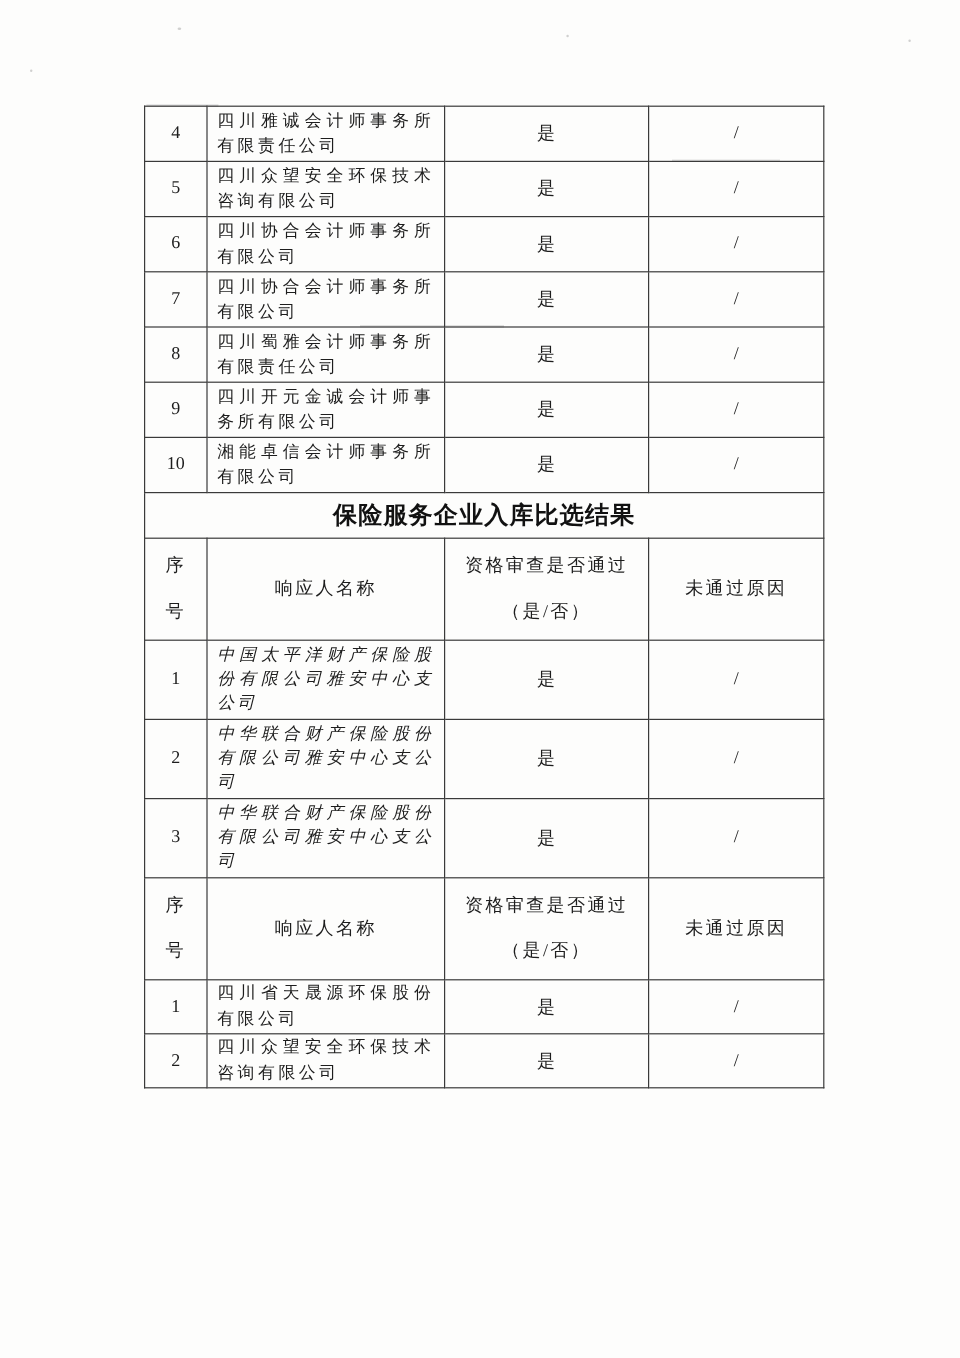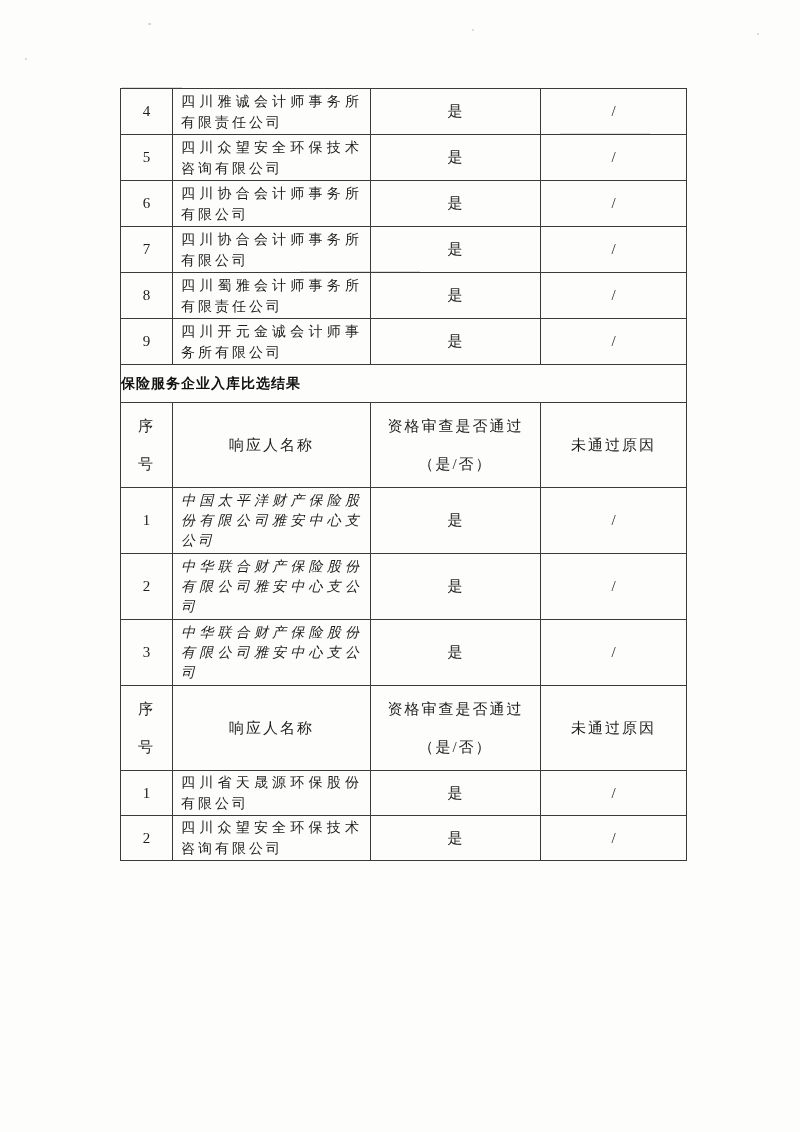--- a/index.html
+++ b/index.html
@@ -53,23 +53,24 @@
   td.reason {
     text-align: center;
     font-size: 15px;
   }
   tbody#tbody-accounting tr  { height: 46px; }
   tbody#tbody-insurance tr   { height: 66px; }
   tbody#tbody-insurance td.name { line-height: 20px; font-style: italic; }
   tbody#tbody-environment tr { height: 45px; }
 
   td.section-title {
+    text-align: center;
     font-family: "Liberation Sans", "DejaVu Sans", sans-serif;
     font-weight: 700;
-    font-size: 14px;
+    font-size: 20px;
     letter-spacing: 1px;
     color: #111;
   }
   tr.section-row-1 { height: 38px; }
   tr.section-row-2 { height: 48px; }
 
   tr.head-row { height: 85px; }
   tr.head-row th {
     font-size: 15px;
     letter-spacing: 2px;
@@ -141,20 +142,26 @@
       <td class="name">四川蜀雅会计师事务所有限责任公司</td>
       <td class="pass">是</td>
       <td class="reason">/</td>
     </tr>
         <tr>
       <td class="no">9</td>
       <td class="name">四川开元金诚会计师事务所有限公司</td>
       <td class="pass">是</td>
       <td class="reason">/</td>
     </tr>
+        <tr>
+      <td class="no">10</td>
+      <td class="name">湘能卓信会计师事务所有限公司</td>
+      <td class="pass">是</td>
+      <td class="reason">/</td>
+    </tr>
       </tbody>
 
     <tbody>
       <tr class="section-row-1">
         <td class="section-title" colspan="4">保险服务企业入库比选结果</td>
       </tr>
       <tr class="head-row">
         <th>
           <div class="stack">序</div>
           <div class="stack">号</div>

